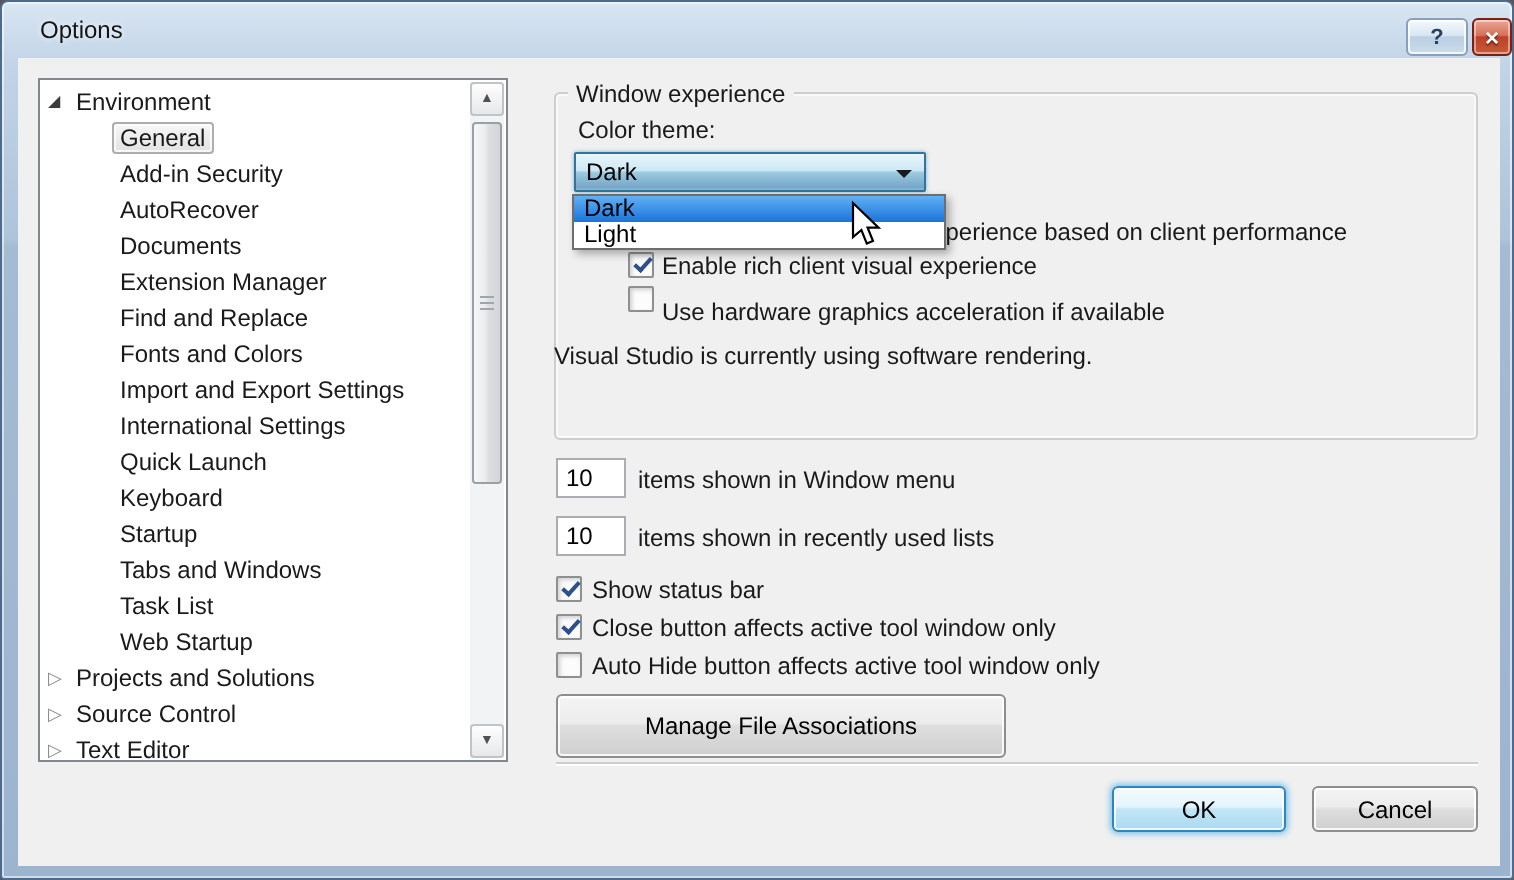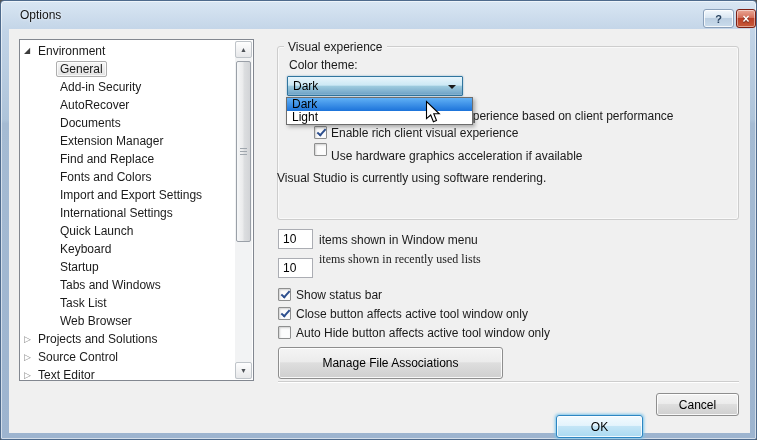--- a/index.html
+++ b/index.html
@@ -74,21 +74,21 @@
     font-size:12px;padding:0 0 0 4px;color:#000;}
 
   
   .push-btn{position:absolute;border:1px solid #8e8e8e;border-radius:3px;font-size:12px;color:#000;
     display:flex;align-items:center;justify-content:center;cursor:default;
     background:linear-gradient(180deg,#f4f4f4 0%,#ececec 45%,#dedede 50%,#cfcfcf 100%);
     box-shadow:inset 0 0 0 1px rgba(255,255,255,.85);}
   .btn-manage{left:269px;top:318px;width:225px;height:32px;}
   .btn-ok{left:547px;top:364px;width:87px;height:23px;border:1px solid #2d86c2;
     background:linear-gradient(180deg,#f3fafe 0%,#e4f4fc 45%,#c3e5f6 50%,#a9daf2 100%);
-    box-shadow:inset 0 0 0 1px rgba(255,255,255,.8),0 0 3px 1px #79c3ea;margin-top:22px;}
+    box-shadow:inset 0 0 0 1px rgba(255,255,255,.8),0 0 3px 1px #79c3ea;}
   .btn-cancel{left:647px;top:364px;width:83px;height:23px;}
   .separator{position:absolute;left:269px;top:352px;width:461px;height:0;
     border-top:1px solid #cdcdcd;border-bottom:1px solid #fff;}
 
   .cursor{position:absolute;left:416px;top:71px;z-index:100;pointer-events:none;}
 </style>
 </head>
 <body>
 
 <div class="stage">
@@ -179,21 +179,21 @@
               <span class="tree-label">Tabs and Windows</span>
             </div>
 
             <div class="trow lvl1">
 
               <span class="tree-label">Task List</span>
             </div>
 
             <div class="trow lvl1">
 
-              <span class="tree-label">Web Browser</span>
+              <span class="tree-label">Web Startup</span>
             </div>
 
             <div class="trow lvl0 collapsed">
               <span class="expander">▷</span>
               <span class="tree-label">Projects and Solutions</span>
             </div>
 
             <div class="trow lvl0 collapsed">
               <span class="expander">▷</span>
               <span class="tree-label">Source Control</span>
@@ -211,21 +211,21 @@
           <div class="sb-thumb">
             <div class="sb-grip"></div>
           </div>
           <div class="sb-btn sb-down">
             <span>▼</span>
           </div>
         </div>
       </div>
 
       <div class="group-box"></div>
-      <div class="label group-label">Visual experience</div>
+      <div class="label group-label">Window experience</div>
       <div class="label" style="left:280px;top:29px;text-align:center;">Color theme:</div>
 
       <span class="checkbox checked" style="left:289px;top:80px;"></span>
       <div class="label" style="left:307px;top:80px;">Automatically adjust visual experience based on client performance</div>
 
       <span class="checkbox checked" style="left:305px;top:97px;"></span>
       <div class="label" style="left:322px;top:97px;">Enable rich client visual experience</div>
 
       <span class="checkbox" style="left:305px;top:114px;"></span>
       <div class="label" style="left:322px;top:120px;">Use hardware graphics acceleration if available</div>
@@ -240,21 +240,21 @@
 
           <div class="opt highlighted">Dark</div>
 
           <div class="opt">Light</div>
         </div>
 
       <input class="num-input" style="left: 269px; top: 200px;" value="10">
       <div class="label" style="left:310px;top:204px;">items shown in Window menu</div>
 
       <input class="num-input" style="left: 269px; top: 229px;" value="10">
-      <div class="label" style="left:310px;top:223px;font-family:Liberation Serif, serif;">items shown in recently used lists</div>
+      <div class="label" style="left:310px;top:233px;">items shown in recently used lists</div>
 
       <span class="checkbox checked" style="left:269px;top:259px;"></span>
       <div class="label" style="left:287px;top:259px;">Show status bar</div>
 
       <span class="checkbox checked" style="left:269px;top:278px;"></span>
       <div class="label" style="left:287px;top:278px;">Close button affects active tool window only</div>
 
       <span class="checkbox" style="left:269px;top:297px;"></span>
       <div class="label" style="left:287px;top:297px;">Auto Hide button affects active tool window only</div>
 

